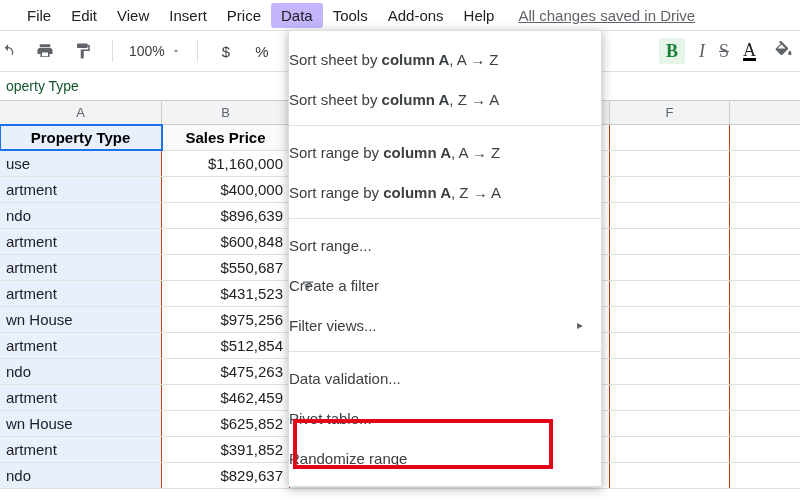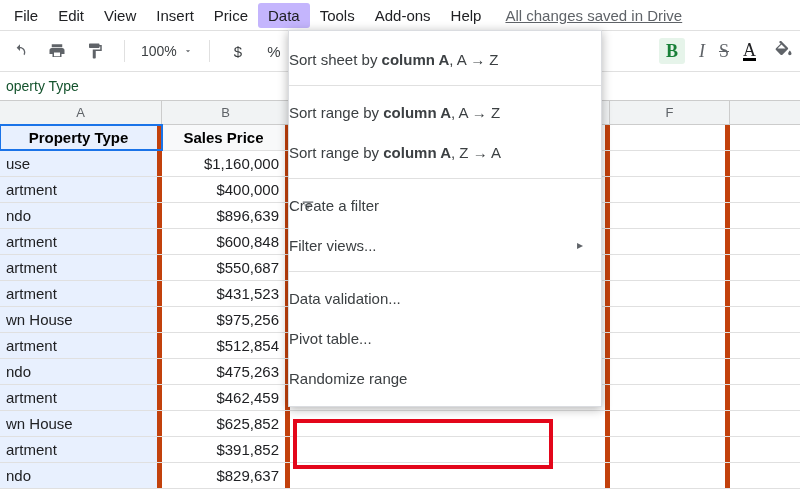--- a/index.html
+++ b/index.html
@@ -11,21 +11,21 @@
     width: 800px;
     height: 500px;
     overflow: hidden;
     position: relative;
   }
   
   .menubar {
     display: flex;
     align-items: center;
     height: 30px;
-    padding: 0 4px;
+    padding: 0 17px;
     gap: 0;
     font-size: 15px;
   }
   .menubar .menu-item {
     padding: 4px 10px;
     color: #202124;
     cursor: pointer;
   }
   .menubar .menu-item.active {
     background: #c4b5fd;
@@ -38,21 +38,21 @@
     font-size: 15px;
   }
   .divider-h {
     border-bottom: 1px solid #e0e0e0;
   }
   
   .toolbar {
     display: flex;
     align-items: center;
     height: 40px;
-    padding: 0 16px;
+    padding: 0 4px;
     gap: 12px;
     color: #5f6368;
     position: relative;
   }
   .toolbar .sep {
     width: 1px;
     height: 22px;
     background: #e0e0e0;
     margin: 0 4px;
   }
@@ -131,21 +131,21 @@
   .ch.colE{width:320px;}
   .ch.colF{width:120px;}
   .rows {}
   .row {
     display:flex;
     height:26px;
     border-bottom:1px solid #e0e0e0;
     font-size:15px;
   }
   .cell {
-    border-right:5px solid #c2410c;
+    border-right:1px solid #c2410c;
     padding:0 6px;
     display:flex;
     align-items:center;
     height:100%;
     overflow:hidden;
     white-space:nowrap;
   }
   .cell.colA{width:162px;}
   .cell.colB{width:128px; justify-content:flex-end;}
   .cell.colE{width:320px;}
@@ -373,28 +373,32 @@
         <div class="cell colE"></div>
         <div class="cell colF"></div>
       </div>
   </div>
 </div>
 
 <div class="dropdown">
   <div class="dd-item">
     <span><span>Sort sheet by </span><b>column A</b><span>, A → Z</span></span>
   </div>
+  <div class="dd-item">
+    <span><span>Sort sheet by </span><b>column A</b><span>, Z → A</span></span>
+  </div>
   <div class="dd-sep"></div>
   <div class="dd-item">
     <span><span>Sort range by </span><b>column A</b><span>, A → Z</span></span>
   </div>
   <div class="dd-item">
     <span><span>Sort range by </span><b>column A</b><span>, Z → A</span></span>
   </div>
   <div class="dd-sep"></div>
+  <div class="dd-item">Sort range...</div>
   <div class="dd-item">
     <span class="lead-icon">
       <svg width="14" height="14" viewBox="0 0 24 24">
           <path fill="#5f6368" d="M10 18h4v-2h-4v2zM3 6v2h18V6H3zm3 7h12v-2H6v2z"></path>
         </svg>
     </span>
     <span>Create a filter</span>
   </div>
   <div class="dd-item">
     <span>Filter views...</span>

